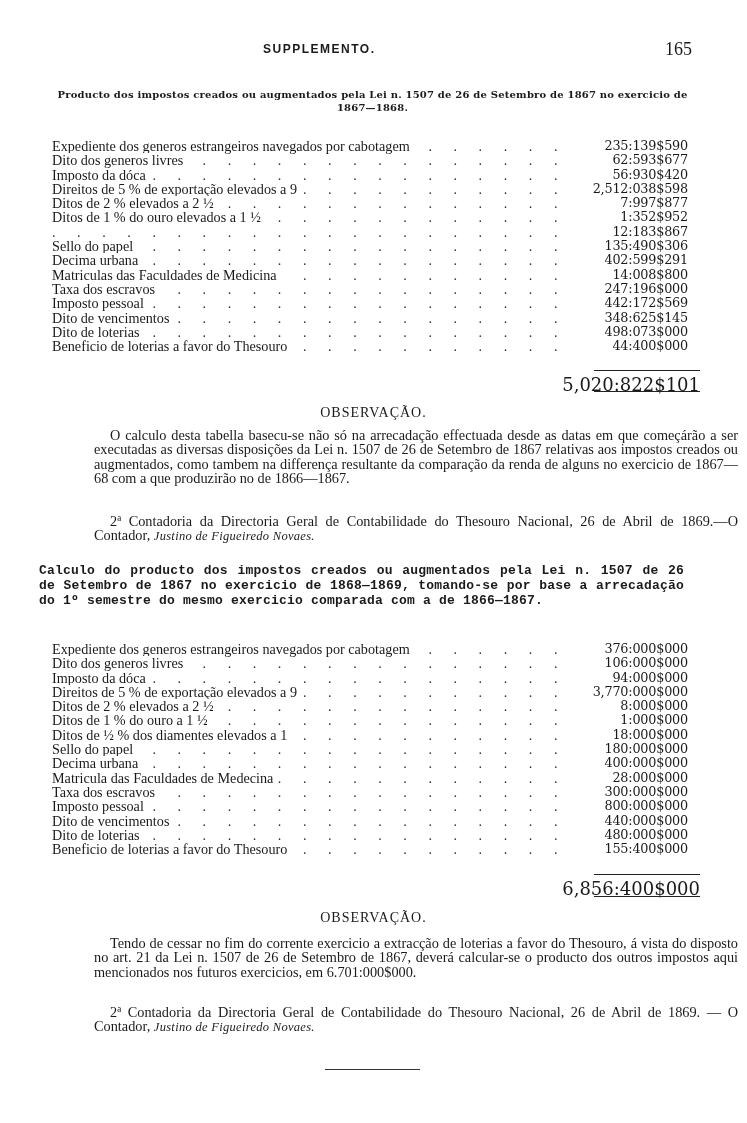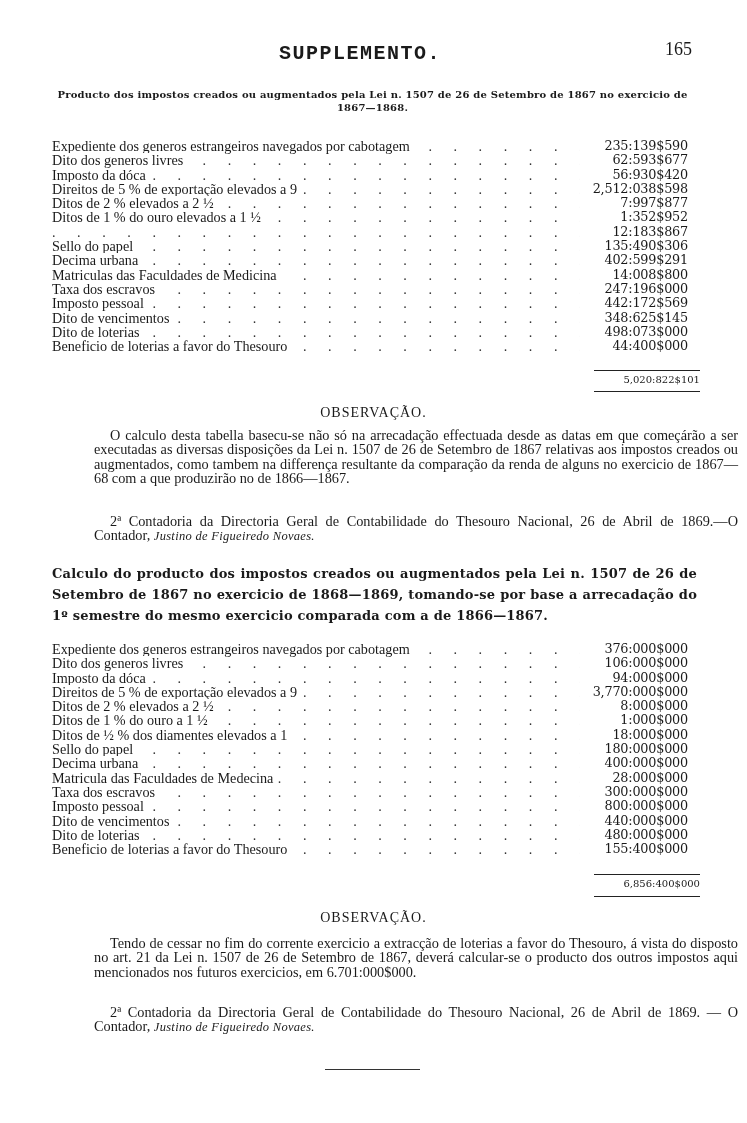--- a/index.html
+++ b/index.html
@@ -1,38 +1,38 @@
 <!DOCTYPE html>
 <html><head>
 <meta charset="utf-8">
 <style>
   html, body { margin:0; padding:0; background:#ffffff; }
   body { width:747px; height:1123px; position:relative; overflow:hidden;
          font-family:"Liberation Serif", "DejaVu Serif", serif; color:#1a1a1a; }
   .page { position:absolute; left:0; top:0; width:747px; height:1123px; }
   .running-head { position:absolute; top:42px; left:0; width:747px; height:20px; }
-  .running-title { position:absolute; left:279px; top:0; font-weight:bold; font-size:20px;
-                   letter-spacing:1.5px; font-family:Liberation Mono, monospace; }
+  .running-title { position:absolute; left:263px; top:0; font-weight:bold; font-size:12px;
+                   letter-spacing:1.5px; font-family:Liberation Sans, sans-serif; }
   .page-number { position:absolute; left:665px; top:-3px; font-weight:normal; font-size:18px; }
   .heading { position:absolute; font-weight:bold; font-family:"DejaVu Serif", serif;
              font-size:10px; line-height:13px; letter-spacing:0.2px; }
   .h1 { left:50px; top:88px; width:645px; text-align:center; }
-  .h2 { left:52px; top:563px; width:645px; text-align:justify; text-align-last:left; font-size:13px; line-height:21px; }
+  .h2 { left:39px; top:563px; width:645px; text-align:justify; text-align-last:left; font-size:13px; line-height:15px;font-family:Liberation Mono, monospace; }
   .table { position:absolute; left:52px; width:648px; font-size:14.2px; line-height:14.3px; }
   .t1 { top:139px; }
   .t2 { top:642px; }
   .row { position:relative; height:14.3px; white-space:nowrap; }
   .row .label { position:absolute; left:0; top:0; background:#fff; padding-right:4px; }
   .row .leader { position:absolute; left:0; right:120px; top:0; overflow:hidden; color:#333;
                  letter-spacing:9px; }
   .row .value { position:absolute; right:12px; top:0; text-align:right;
                 font-family:"DejaVu Serif", serif; font-size:12.8px; letter-spacing:-0.2px; }
   .rule { position:absolute; height:1px; background:#222; }
   .total { position:absolute; right:47px; text-align:center;
-           font-family:"DejaVu Serif", serif; font-size:10px; }
+           font-family:"DejaVu Serif", serif; font-size:18px; }
   .obs-title { position:absolute; left:0; width:747px; text-align:center; font-size:14px; letter-spacing:1px; }
   .para { position:absolute; left:52px; width:644px; font-size:14.3px; line-height:14.3px;
           text-align:justify;margin-left:42px; }
   .para .first { text-indent:16px; display:block; }
   .sig { font-style:italic; font-size:12.5px; letter-spacing:0.3px; }
   .bottom-rule { position:absolute; left:325px; top:1069px; width:95px; height:1px; background:#333; }
 </style>
 </head>
 <body>
 

